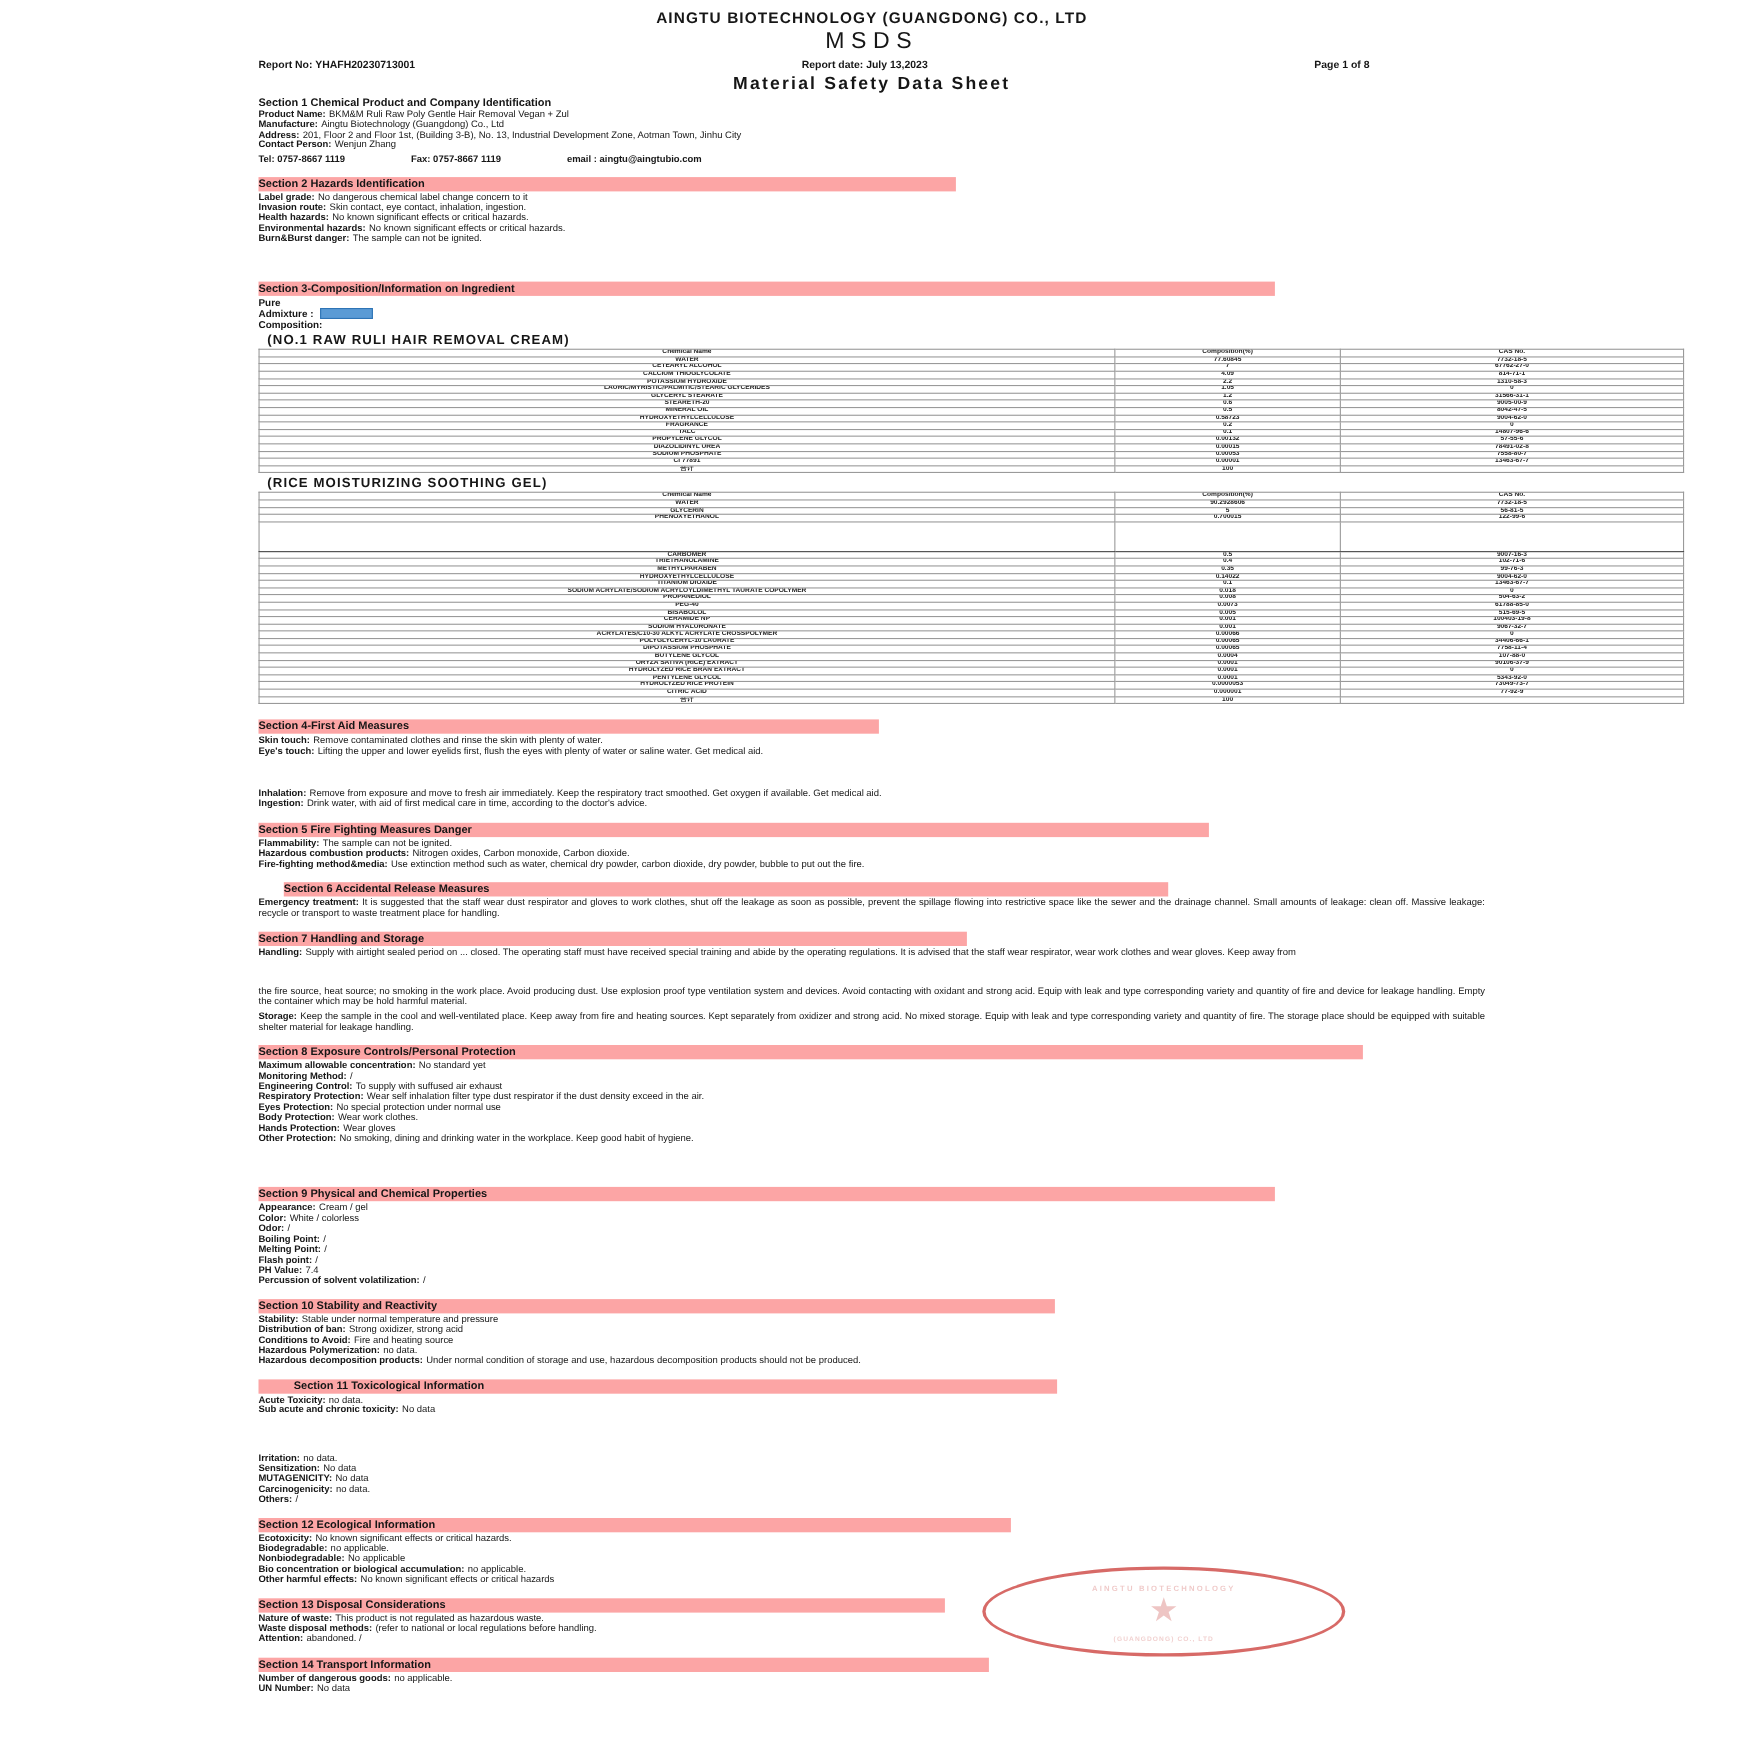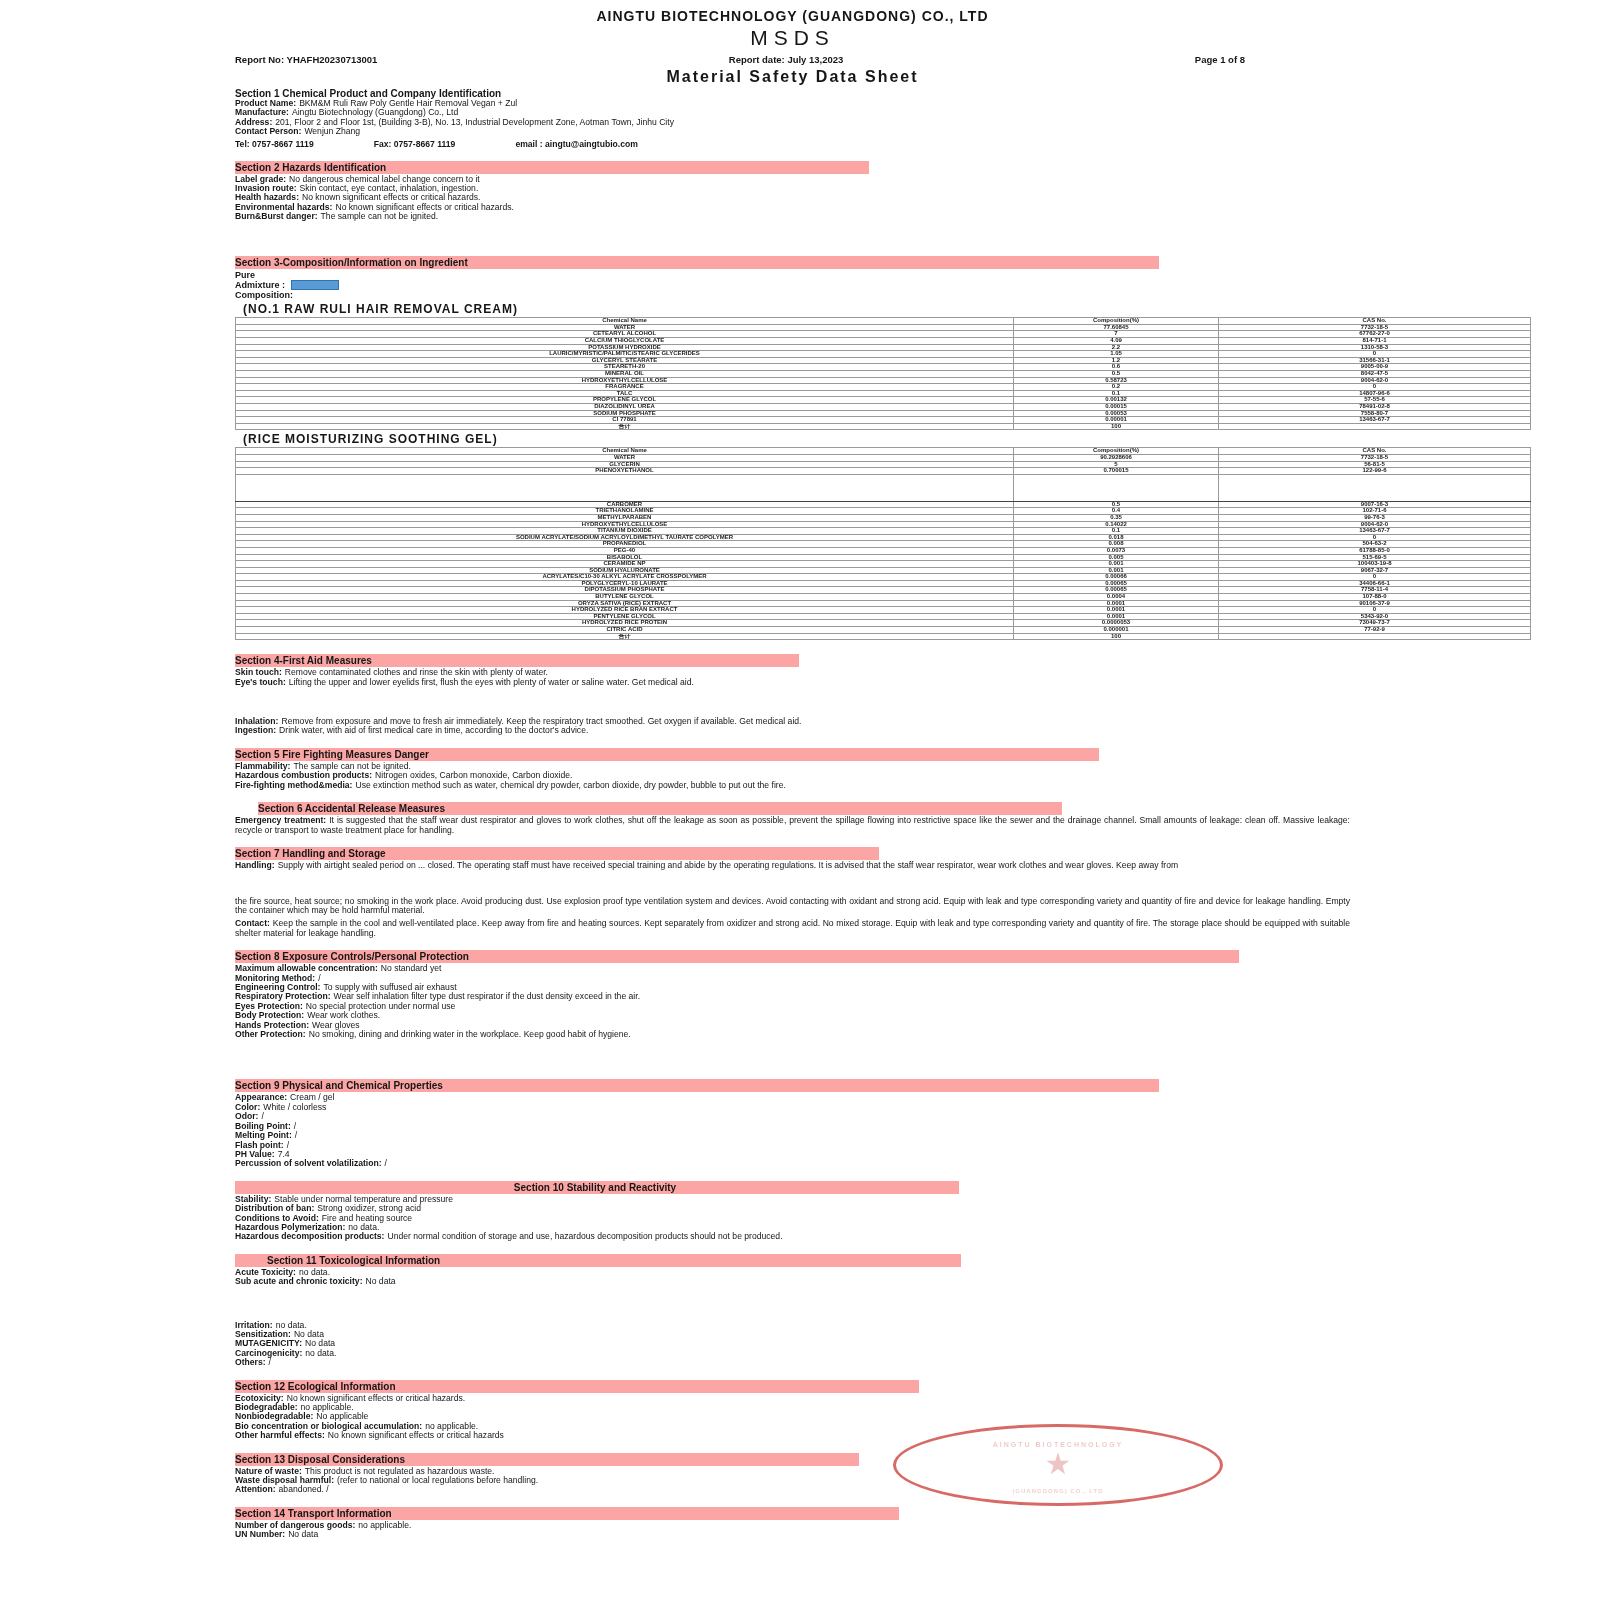--- a/index.html
+++ b/index.html
@@ -350,21 +350,21 @@
   </div>
 
   <div class="hlwrap"><span class="sec-title hl" style="min-width:640px;">Section 7  Handling and Storage</span></div>
   <div class="para">
     <span class="lb">Handling:</span><span>Supply with airtight sealed period on ... closed. The operating staff must have received special training and abide by the operating regulations. It is advised that the staff wear respirator, wear work clothes and wear gloves. Keep away from</span>
   </div>
   <div class="para" style="margin-top:26px;">
     <span>the fire source, heat source; no smoking in the work place. Avoid producing dust. Use explosion proof type ventilation system and devices. Avoid contacting with oxidant and strong acid. Equip with leak and type corresponding variety and quantity of fire and device for leakage handling. Empty the container which may be hold harmful material.</span>
   </div>
   <div class="para" style="margin-top:3px;">
-    <span class="lb">Contact:</span><span>Keep the sample in the cool and well-ventilated place. Keep away from fire and heating sources. Kept separately from oxidizer and strong acid. No mixed storage. Equip with leak and type corresponding variety and quantity of fire. The storage place should be equipped with suitable shelter material for leakage handling.</span>
+    <span class="lb">Storage:</span><span>Keep the sample in the cool and well-ventilated place. Keep away from fire and heating sources. Kept separately from oxidizer and strong acid. No mixed storage. Equip with leak and type corresponding variety and quantity of fire. The storage place should be equipped with suitable shelter material for leakage handling.</span>
   </div>
 
   <div class="hlwrap"><span class="sec-title hl" style="min-width:1000px;">Section 8  Exposure Controls/Personal Protection</span></div>
   <div>
 
   <div class="line"><span class="lb">Maximum allowable concentration:</span><span>No standard yet</span></div>
       <div class="line"><span class="lb">Monitoring Method:</span><span>/</span></div>
       <div class="line"><span class="lb">Engineering Control:</span><span>To supply with suffused air exhaust</span></div>
       <div class="line"><span class="lb">Respiratory Protection:</span><span>Wear self inhalation filter type dust respirator if the dust density exceed in the air.</span></div>
       <div class="line"><span class="lb">Eyes Protection:</span><span>No special protection under normal use</span></div>
@@ -379,21 +379,21 @@
   <div class="line"><span class="lb">Appearance:</span><span>Cream / gel</span></div>
       <div class="line"><span class="lb">Color:</span><span>White / colorless</span></div>
       <div class="line"><span class="lb">Odor:</span><span>/</span></div>
       <div class="line"><span class="lb">Boiling Point:</span><span>/</span></div>
       <div class="line"><span class="lb">Melting Point:</span><span>/</span></div>
       <div class="line"><span class="lb">Flash point:</span><span>/</span></div>
       <div class="line"><span class="lb">PH Value:</span><span>7.4</span></div>
       <div class="line"><span class="lb">Percussion of solvent volatilization:</span><span>/</span></div>
     </div>
 
-  <div class="hlwrap"><span class="sec-title hl" style="min-width:720px;text-align:center;">Section 10  Stability and Reactivity</span></div>
+  <div class="hlwrap"><span class="sec-title hl" style="min-width:720px;">Section 10  Stability and Reactivity</span></div>
   <div>
 
   <div class="line"><span class="lb">Stability:</span><span>Stable under normal temperature and pressure</span></div>
       <div class="line"><span class="lb">Distribution of ban:</span><span>Strong oxidizer, strong acid</span></div>
       <div class="line"><span class="lb">Conditions to Avoid:</span><span>Fire and heating source</span></div>
       <div class="line"><span class="lb">Hazardous Polymerization:</span><span>no data.</span></div>
       <div class="line"><span class="lb">Hazardous decomposition products:</span><span>Under normal condition of storage and use, hazardous decomposition products should not be produced.</span></div>
     </div>
 
   <div class="hlwrap"><span class="sec-title hl" style="min-width:690px;padding-left:32px;">Section 11  Toxicological Information</span></div>
@@ -418,21 +418,21 @@
       <div class="line"><span class="lb">Biodegradable:</span><span>no applicable.</span></div>
       <div class="line"><span class="lb">Nonbiodegradable:</span><span>No applicable</span></div>
       <div class="line"><span class="lb">Bio concentration or biological accumulation:</span><span>no applicable.</span></div>
       <div class="line"><span class="lb">Other harmful effects:</span><span>No known significant effects or critical hazards</span></div>
     </div>
 
   <div class="hlwrap"><span class="sec-title hl" style="min-width:620px;">Section 13  Disposal Considerations</span></div>
   <div>
 
   <div class="line"><span class="lb">Nature of waste:</span><span>This product is not regulated as hazardous waste.</span></div>
-      <div class="line"><span class="lb">Waste disposal harmful:</span><span>(refer to national or local regulations before handling.</span></div>
+      <div class="line"><span class="lb">Waste disposal methods:</span><span>(refer to national or local regulations before handling.</span></div>
       <div class="line"><span class="lb">Attention:</span><span>abandoned. /</span></div>
     </div>
 
   <div class="hlwrap"><span class="sec-title hl" style="min-width:660px;">Section 14  Transport Information</span></div>
   <div>
 
   <div class="line"><span class="lb">Number of dangerous goods:</span><span>no applicable.</span></div>
       <div class="line"><span class="lb">UN Number:</span><span>No data</span></div>
     </div>
 

